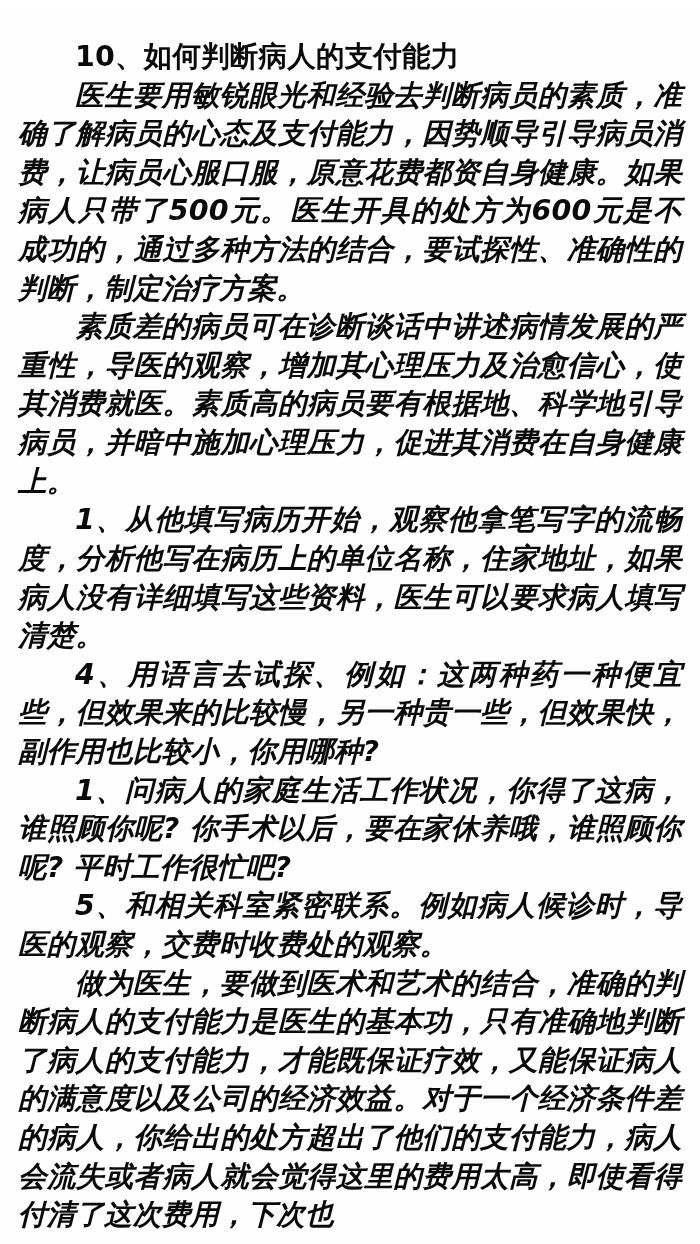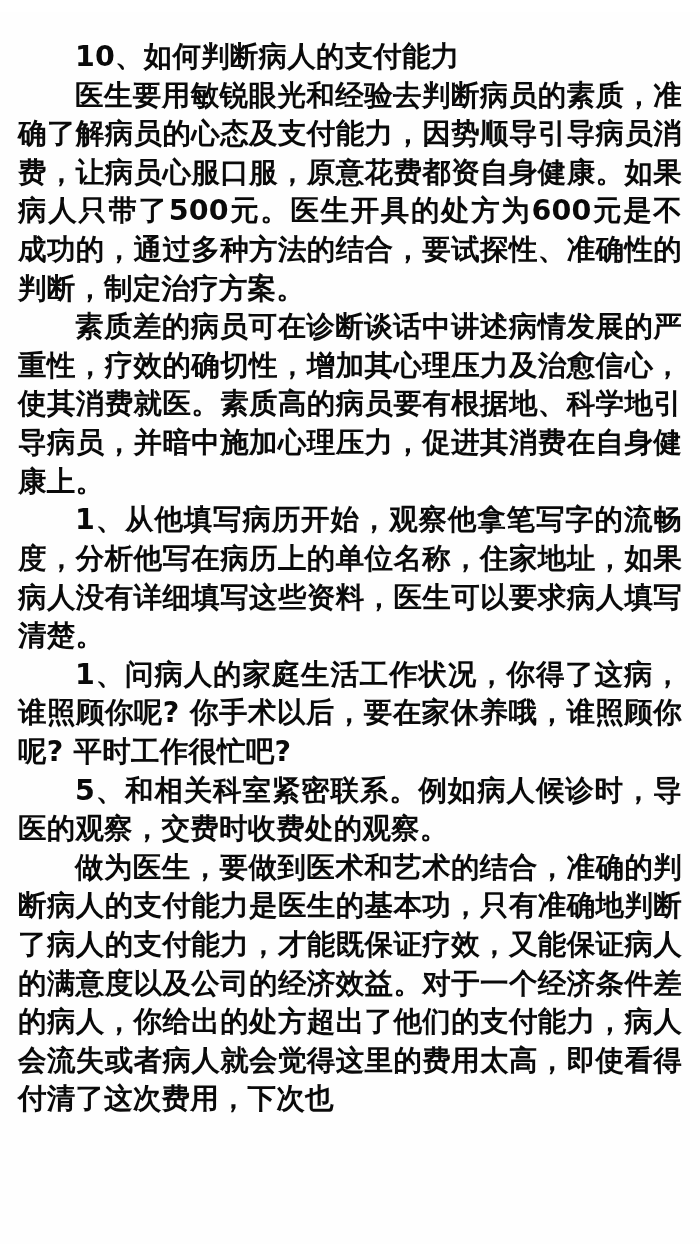--- a/index.html
+++ b/index.html
@@ -28,33 +28,35 @@
     letter-spacing: 0.2px;
     font-weight: 700;
     text-align: justify;
     text-justify: inter-ideograph;
   }
   p.para {
     margin: 0;
     padding: 0;
     text-indent: 2em;
     white-space: normal;
+    font-style: italic;
   }
   p.heading {
     margin: 0;
     padding: 0;
     text-indent: 2em;
   }
 </style>
 </head>
 <body>
 
 <div class="page">
   <div class="doc-body">
     <p class="heading">10、如何判断病人的支付能力</p>
     <p class="para">医生要用敏锐眼光和经验去判断病员的素质，准确了解病员的心态及支付能力，因势顺导引导病员消费，让病员心服口服，原意花费都资自身健康。如果病人只带了500元。医生开具的处方为600元是不成功的，通过多种方法的结合，要试探性、准确性的判断，制定治疗方案。</p>
-    <p class="para">素质差的病员可在诊断谈话中讲述病情发展的严重性，疗效的确切性，增加其心理压力及治愈信心，使其消费就医。素质高的病员要有根据地、科学地引导病员，并暗中施加心理压力，促进其消费在自身健康上。</p>
+    <p class="para">素质差的病员可在诊断谈话中讲述病情发展的严重性，导医的观察，增加其心理压力及治愈信心，使其消费就医。素质高的病员要有根据地、科学地引导病员，并暗中施加心理压力，促进其消费在自身健康上。</p>
     <p class="para">1、从他填写病历开始，观察他拿笔写字的流畅度，分析他写在病历上的单位名称，住家地址，如果病人没有详细填写这些资料，医生可以要求病人填写清楚。</p>
+    <p class="para">4、用语言去试探、例如：这两种药一种便宜些，但效果来的比较慢，另一种贵一些，但效果快，副作用也比较小，你用哪种?</p>
     <p class="para">1、问病人的家庭生活工作状况，你得了这病，谁照顾你呢? 你手术以后，要在家休养哦，谁照顾你呢? 平时工作很忙吧?</p>
     <p class="para">5、和相关科室紧密联系。例如病人候诊时，导医的观察，交费时收费处的观察。</p>
     <p class="para">做为医生，要做到医术和艺术的结合，准确的判断病人的支付能力是医生的基本功，只有准确地判断了病人的支付能力，才能既保证疗效，又能保证病人的满意度以及公司的经济效益。对于一个经济条件差的病人，你给出的处方超出了他们的支付能力，病人会流失或者病人就会觉得这里的费用太高，即使看得付清了这次费用，下次也</p>
   </div>
 </div>
 
 </body></html>

